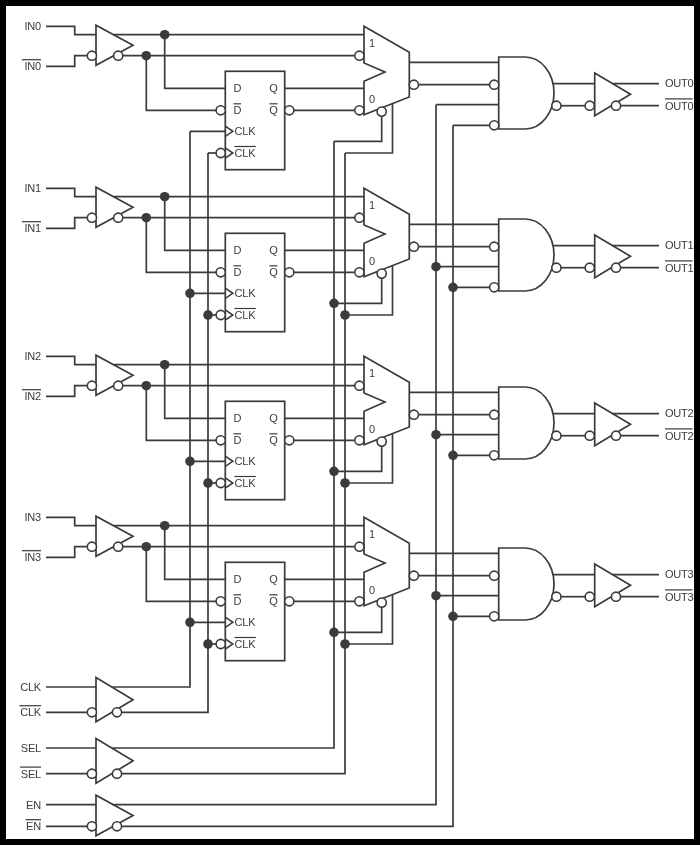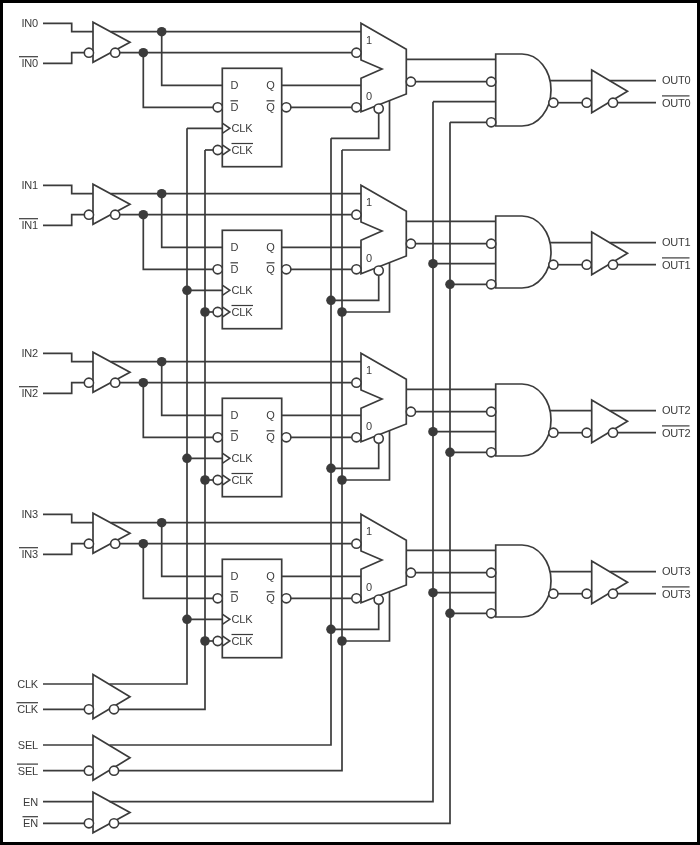--- a/index.html
+++ b/index.html
@@ -1,18 +1,18 @@
 <!DOCTYPE html>
 <html><head>
 <meta charset="utf-8">
 <style>
   html,body{margin:0;padding:0;background:#e8e8e8;}
   #frame{
     width:700px;height:845px;box-sizing:border-box;
-    background:#ffffff;border:3px solid #000000;
+    background:#ffffff;border:6px solid #000000;
     font-family:"Liberation Sans",sans-serif;
     position:relative;overflow:hidden;
   }
   svg{display:block;}
   .w{fill:none;stroke:#3b3b3b;stroke-width:1.7;}
   .s{fill:#ffffff;stroke:#3b3b3b;stroke-width:1.7;stroke-linejoin:miter;}
   .tri{fill:none;stroke:#3b3b3b;stroke-width:1.6;}
   .b{fill:#ffffff;stroke:#3b3b3b;stroke-width:1.6;}
   .d{fill:#3b3b3b;stroke:none;}
   .bar{stroke:#3b3b3b;stroke-width:1.2;}

